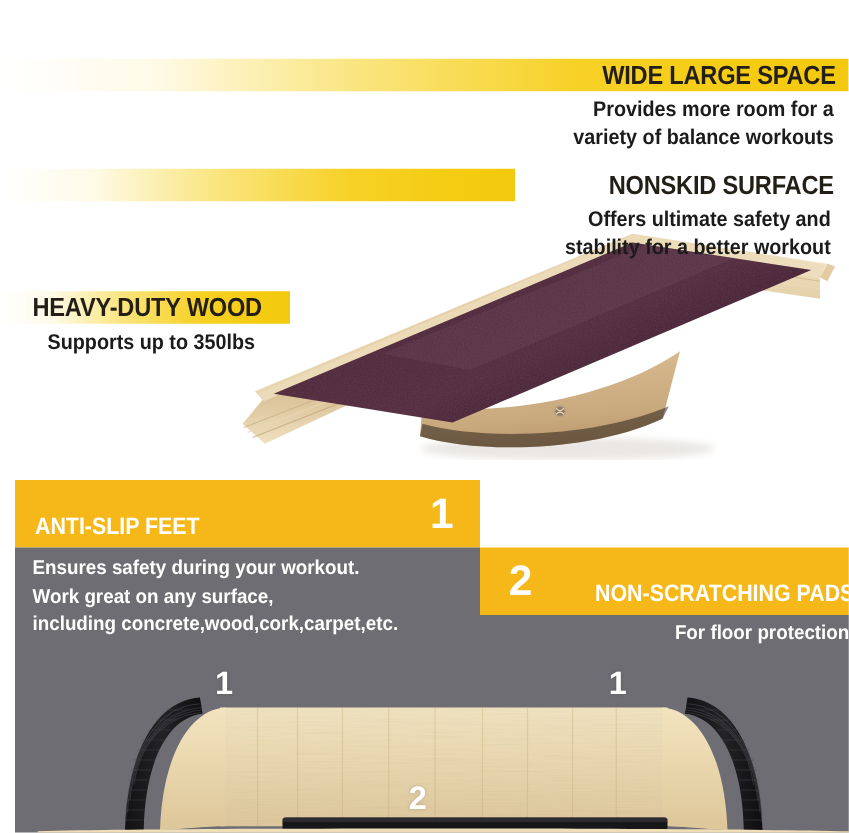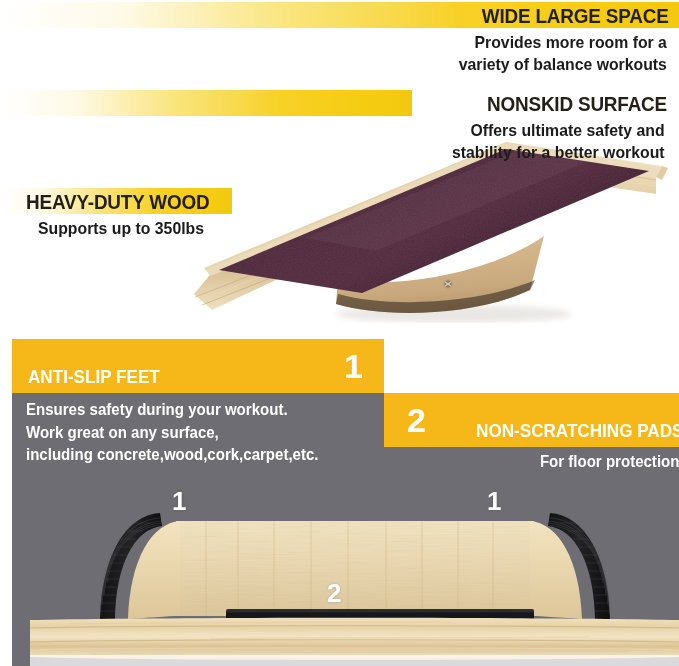--- a/index.html
+++ b/index.html
@@ -7,20 +7,21 @@
   html, body {
     width:679px; height:666px;
     background:#ffffff;
     font-family:"Liberation Sans", sans-serif;
     overflow:hidden;
   }
   #page {
     position:relative;
     width:679px; height:541px;
     background:#ffffff;
+    margin-top:45px;
   }
 
   
   #top-section {
     position:absolute; left:0; top:0;
     width:679px; height:339px;
     background:#ffffff;
     overflow:hidden;
   }
 

